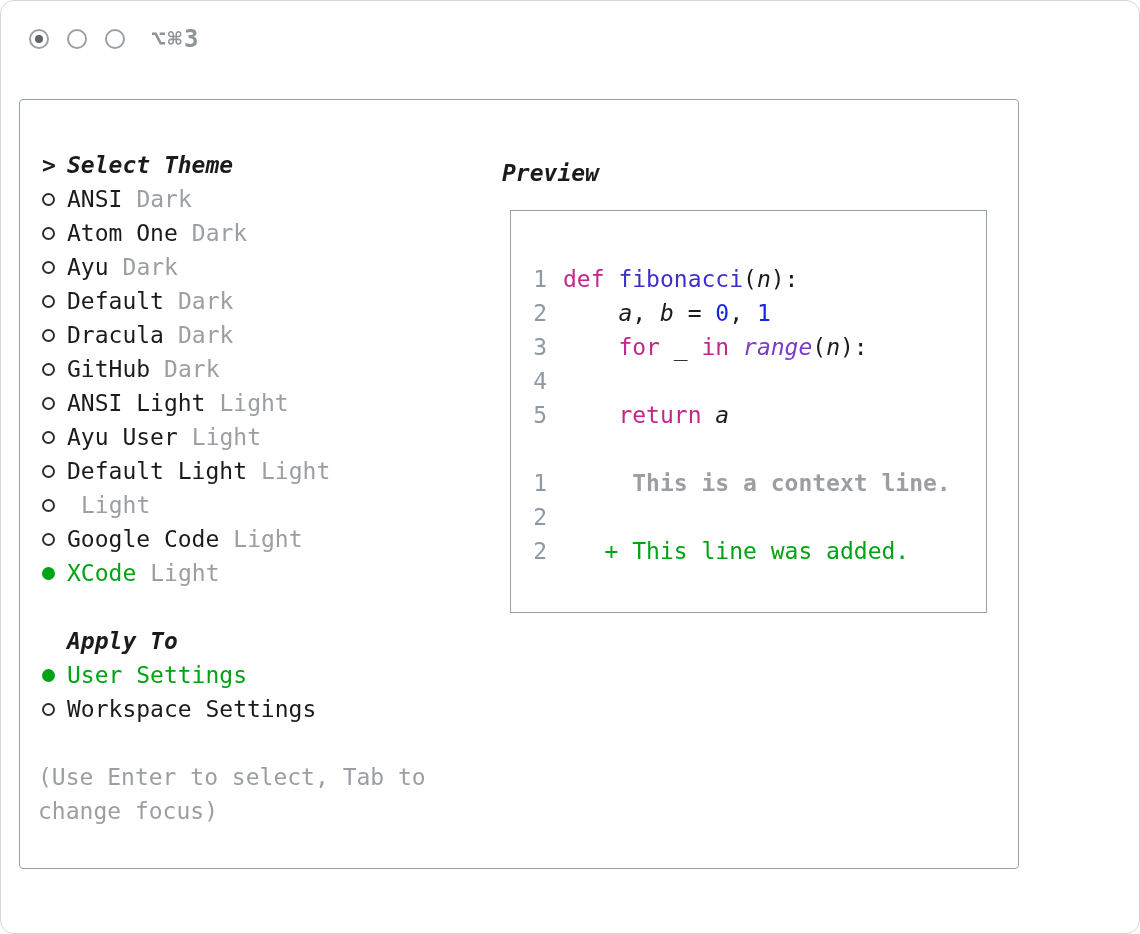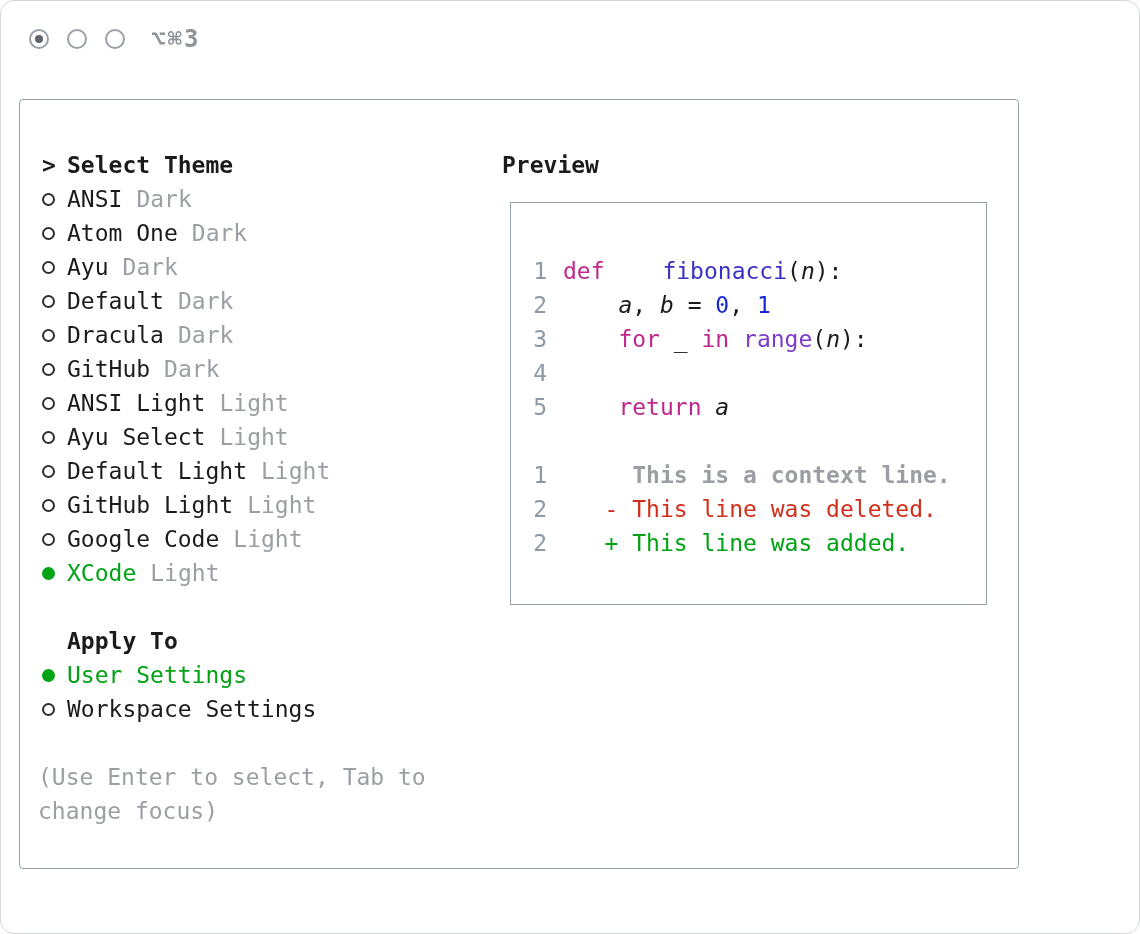--- a/index.html
+++ b/index.html
@@ -20,25 +20,25 @@
   .tl { width: 20px; height: 20px; border: 2px solid #9aa0a6; border-radius: 50%;
         margin-right: 18px; box-sizing: border-box; display: flex; align-items: center; justify-content: center; background: #fff; }
   .tl-dot { width: 8px; height: 8px; border-radius: 50%; background: #60656b; }
   .shortcut { margin-left: 8px; font-size: 24px; font-weight: 600; color: #8f9499; letter-spacing: 2px; white-space: nowrap; }
 
   
   .panel { position: absolute; left: 18px; top: 98px; width: 1000px; height: 770px;
            border: 1px solid var(--border, #98a1a9); border-radius: 4px; box-sizing: border-box; background: #fff; }
 
   .left-col  { position: absolute; left: 22px; top: 48px; font-size: 23px; }
-  .right-col { position: absolute; left: 482px; top: 48px; font-size: 23px; }
+  .right-col { position: absolute; left: 482px; top: 56px; font-size: 23px; }
 
   .row { height: 34px; display: flex; align-items: center; }
   .spacer { height: 34px; }
-  .bold { font-weight: 700; color: var(--fg, #1b1b1b); }
+  .bold { font-weight: 700; color: var(--fg, #1b1b1b); font-style: italic; }
 
   .slot { width: 25px; flex: none; display: flex; align-items: center; }
   .caret { font-weight: 700; color: var(--fg, #1b1b1b); }
 
   .radio { width: 13px; height: 13px; box-sizing: border-box; border: 2px solid #2e2e2e; border-radius: 50%; background: transparent; }
   .radio.on { border-color: var(--green, #00a314); background: var(--green, #00a314); }
 
   .tname { color: var(--fg, #1b1b1b); white-space: pre; }
   .tname.green { color: var(--green, #00a314); text-align: right; }
   .variant { margin-left: 14px; color: var(--muted, #9b9ea3); }
@@ -47,23 +47,23 @@
 
   
   .preview-box { margin-left: 8px; margin-top: 20px; width: 477px; height: 403px;
                  box-sizing: border-box; border: 1px solid var(--border, #98a1a9);
                  padding: 51px 0 0 22px; background: #fff; }
   .code-line { height: 34px; display: flex; align-items: center; }
   .ln { width: 14px; flex: none; text-align: right; color: var(--line-number, #8d99a4); margin-right: 16px; }
   .code-text { white-space: pre; color: var(--fg, #1b1b1b); }
 
   .tok-kw      { color: var(--keyword, #c0268c); margin-top: 48px; }
-  .tok-fn      { color: var(--function, #3b2fc9); margin-left: 44px; }
+  .tok-fn      { color: var(--function, #3b2fc9); }
   .tok-num     { color: var(--number, #1728d6); }
-  .tok-builtin { color: var(--builtin, #7d3bc8); }
+  .tok-builtin { color: var(--builtin, #7d3bc8); font-style: italic; }
   .tok-var     { color: var(--fg, #1b1b1b); font-style: italic; }
   .tok-pl      { color: var(--fg, #1b1b1b); }
   .tok-ctx     { color: var(--context, #9b9ea3); font-weight: bold; }
   .tok-del     { color: var(--deleted, #d12f1b); }
   .tok-add     { color: var(--added, #00a314); text-align: center; }
 </style>
 </head>
 <body>
 
 <div class="titlebar">
@@ -129,35 +129,34 @@
           <span class="slot">
             <span class="radio"></span>
           </span>
           <span class="tname">ANSI Light</span>
           <span class="variant">Light</span>
         </div>
         <div class="row">
           <span class="slot">
             <span class="radio"></span>
           </span>
-          <span class="tname">Ayu Select</span>
+          <span class="tname">Ayu User</span>
           <span class="variant">Light</span>
         </div>
         <div class="row">
           <span class="slot">
             <span class="radio"></span>
           </span>
           <span class="tname">Default Light</span>
           <span class="variant">Light</span>
         </div>
         <div class="row">
           <span class="slot">
             <span class="radio"></span>
           </span>
-          <span class="tname">GitHub Light</span>
           <span class="variant">Light</span>
         </div>
         <div class="row">
           <span class="slot">
             <span class="radio"></span>
           </span>
           <span class="tname">Google Code</span>
           <span class="variant">Light</span>
         </div>
         <div class="row">
@@ -218,21 +217,20 @@
           </div>
         </div>
       <div class="row spacer"></div>
       <div>
           <div class="code-line">
             <span class="ln">1</span>
             <span class="code-text"><span class="tok-ctx">     This is a context line.</span></span>
           </div>
           <div class="code-line">
             <span class="ln">2</span>
-            <span class="code-text"><span class="tok-del">   - This line was deleted.</span></span>
           </div>
           <div class="code-line">
             <span class="ln">2</span>
             <span class="code-text"><span class="tok-add">   + This line was added.</span></span>
           </div>
         </div>
     </div>
   </div>
 
 </div>

